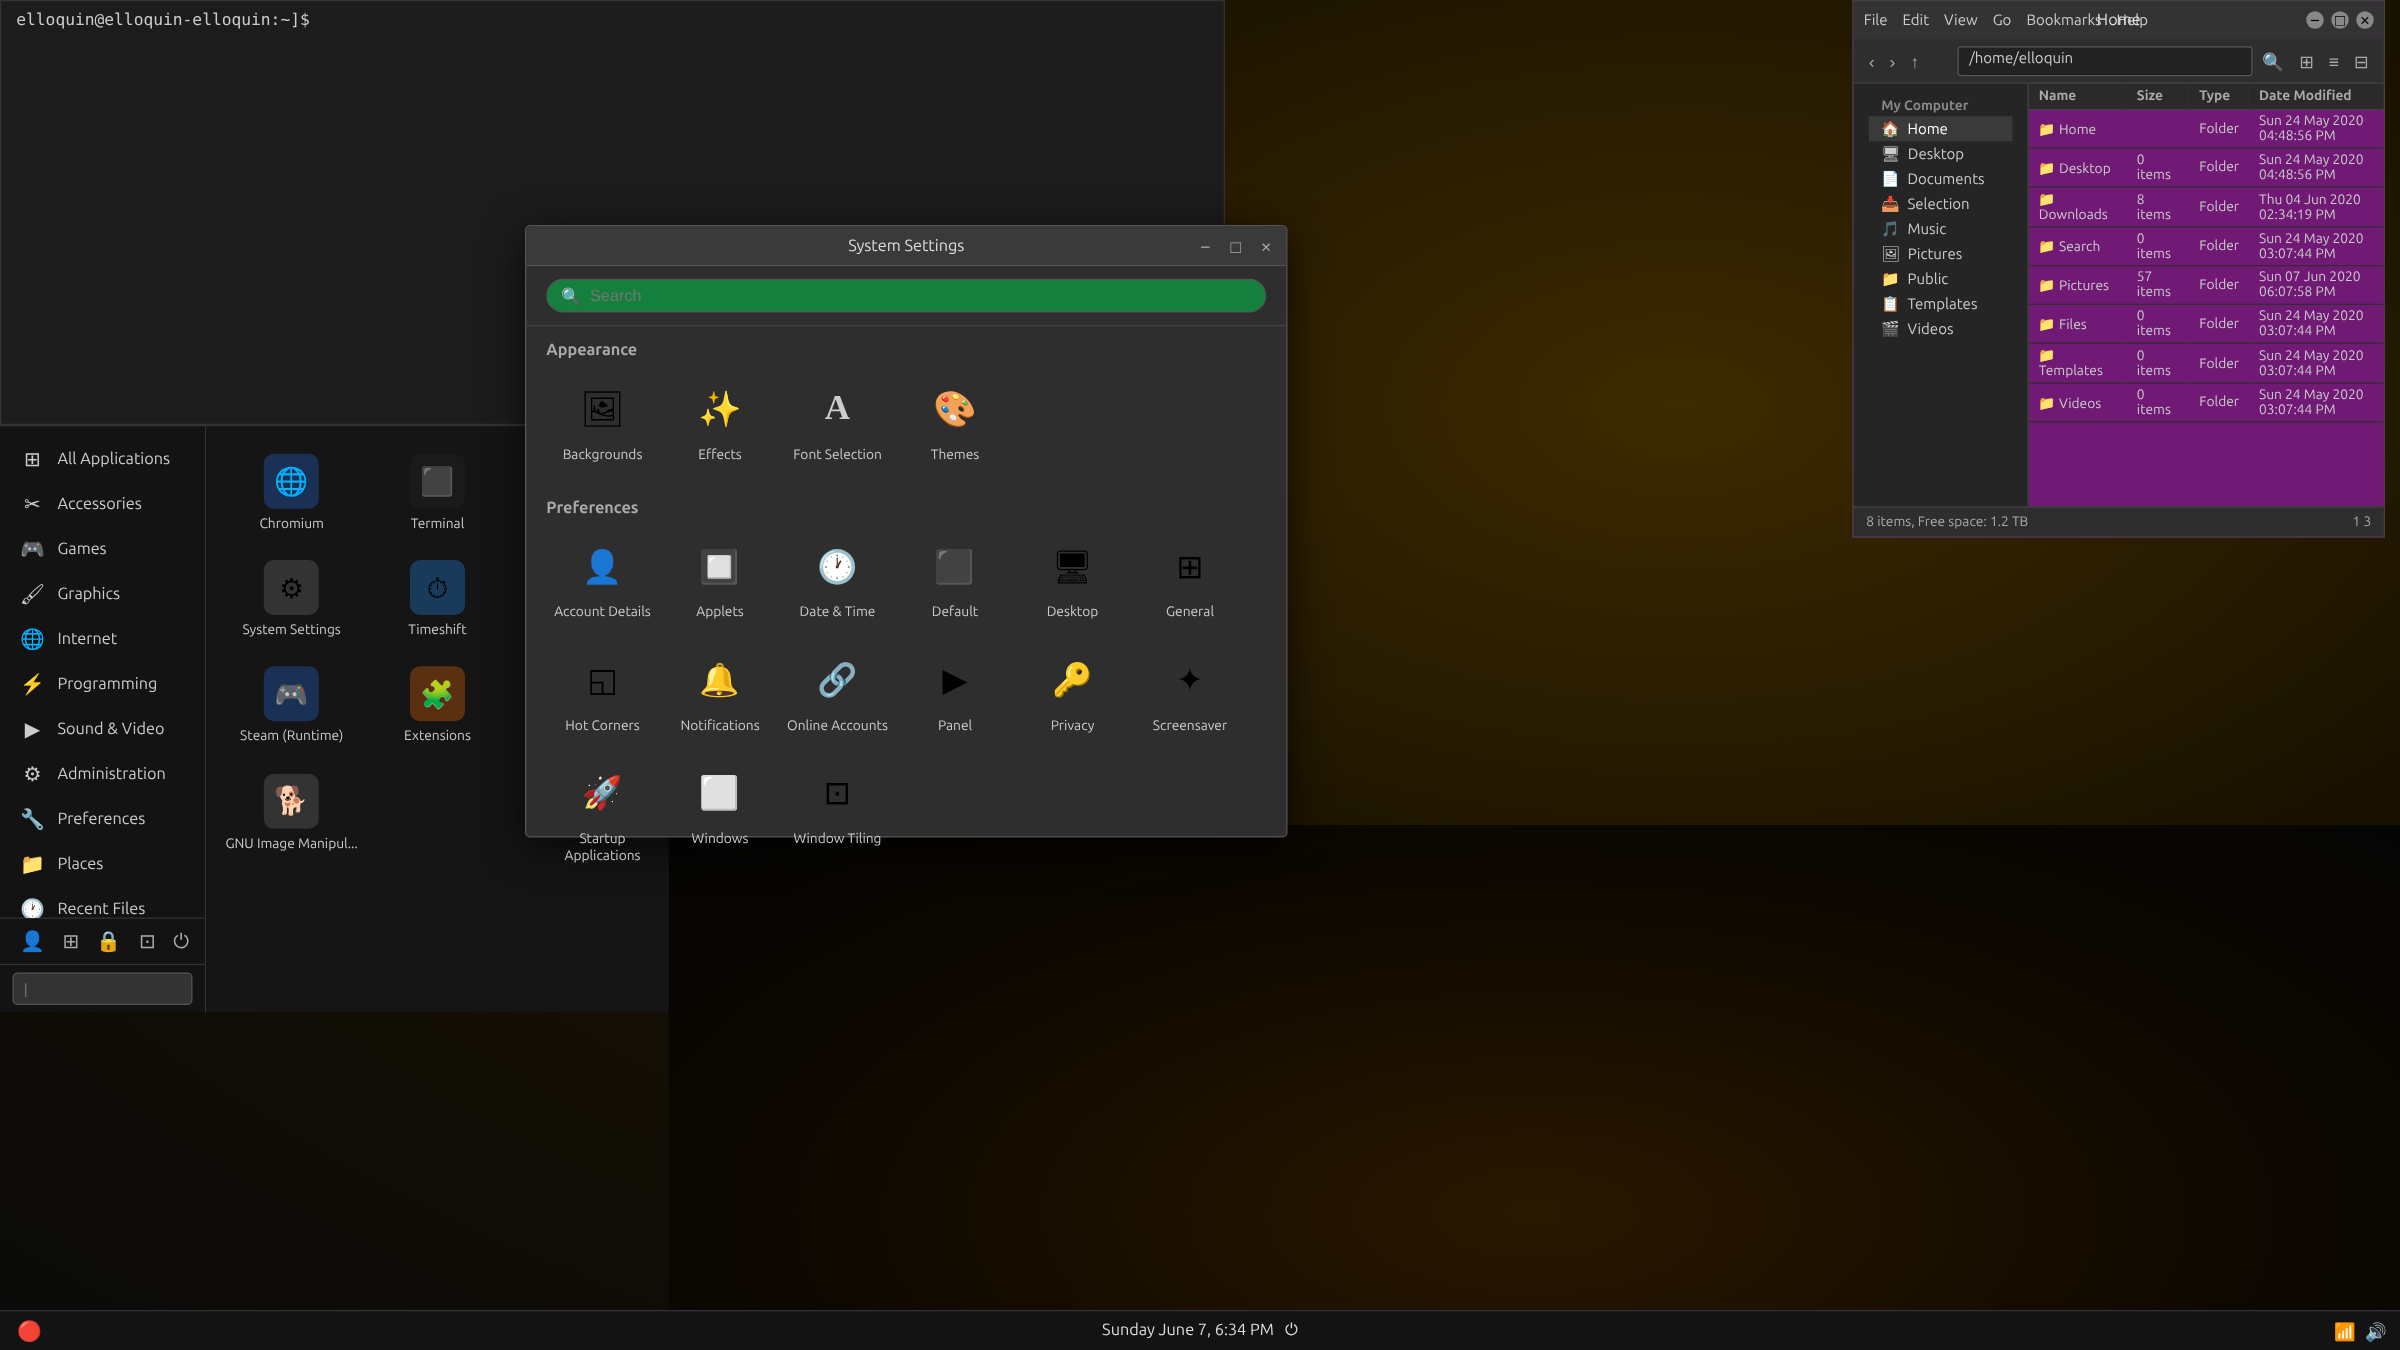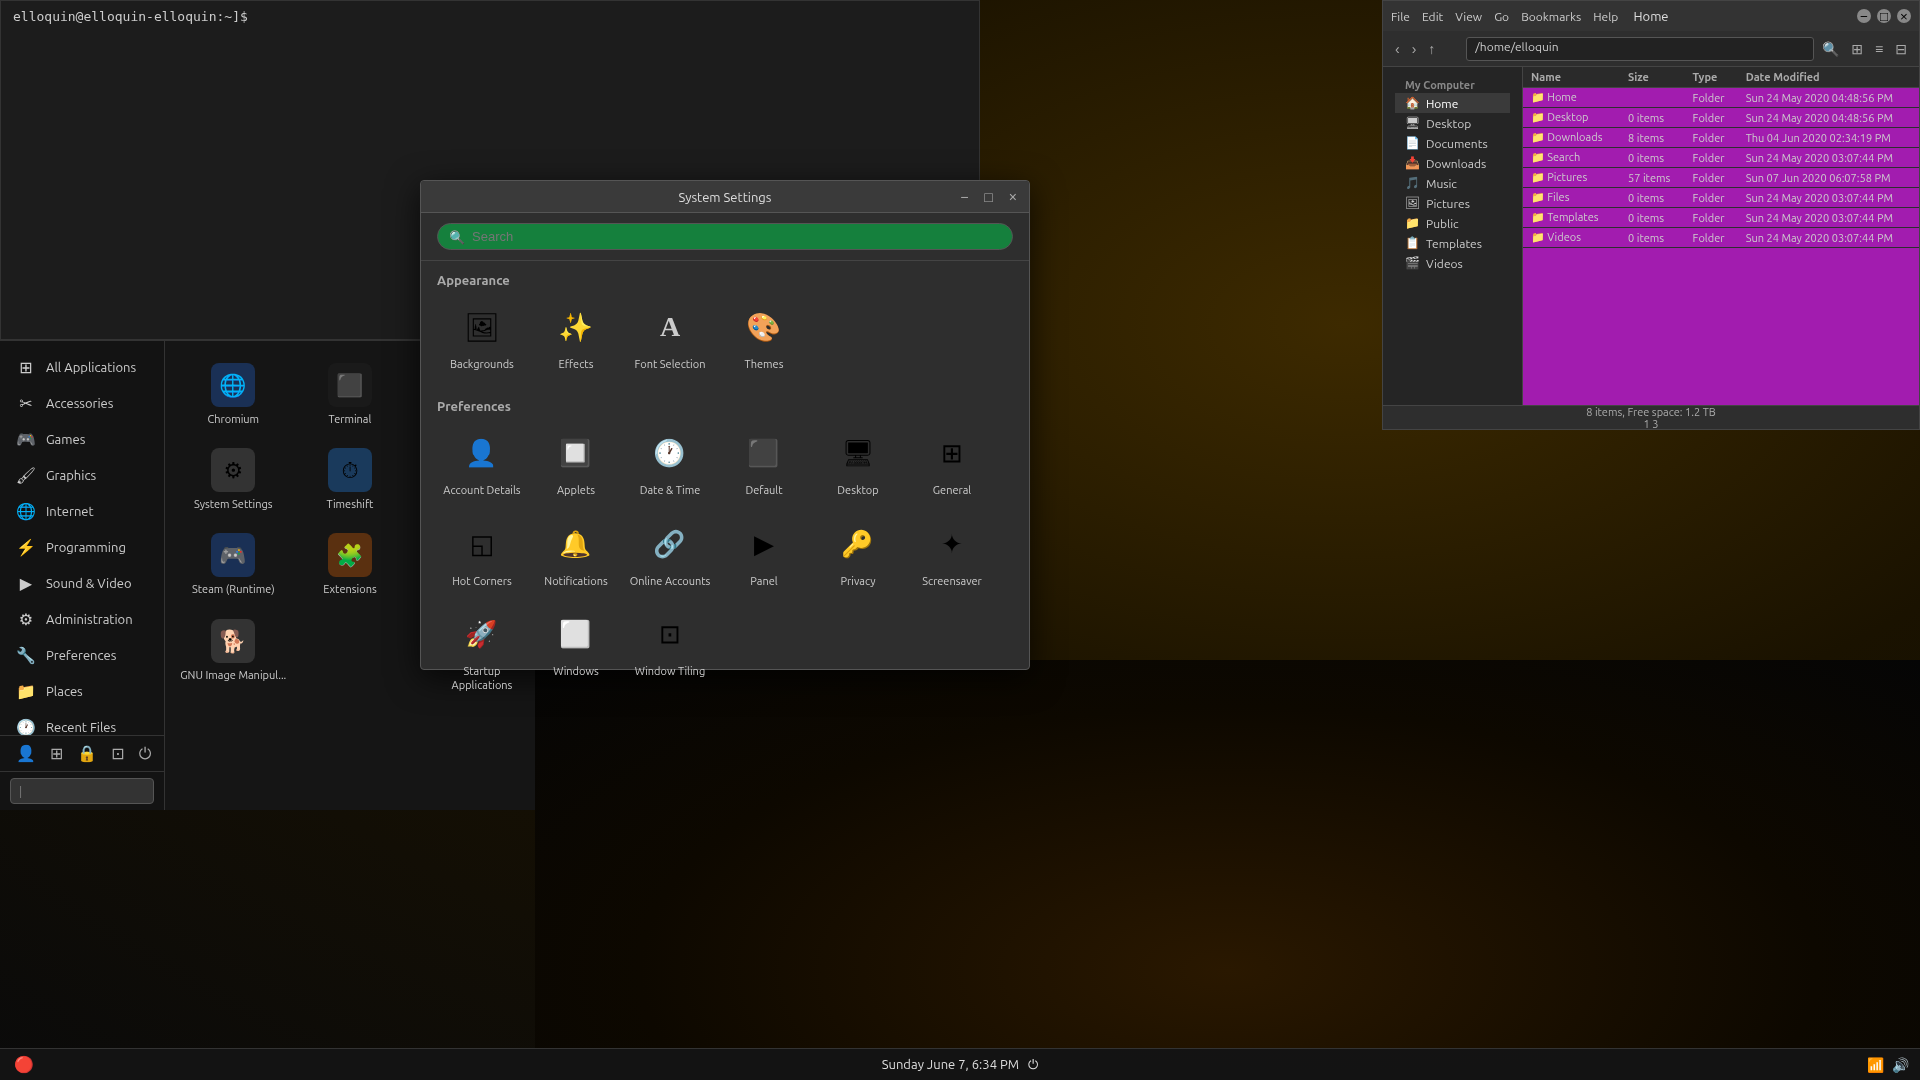--- a/index.html
+++ b/index.html
@@ -35,24 +35,24 @@
       padding: 8px 12px;
       color: #ccc;
       font-family: monospace;
       font-size: 13px;
     }
 
     
     .filemanager-window {
       position: absolute;
       top: 0;
-      right: 0;
-      width: 538px;
+      right: 12px;
+      width: 426px;
       height: 430px;
-      background: #a21caf;
+      background: #701a75;
       border: 1px solid #444;
       z-index: 2;
     }
     .window-titlebar {
       height: 30px;
       background: #333;
       display: flex;
       align-items: center;
       padding: 0 8px;
       justify-content: space-between;
@@ -182,21 +182,20 @@
     .fm-status {
       height: 24px;
       background: #2e2e2e;
       border-top: 1px solid #444;
       display: flex;
       align-items: center;
       padding: 0 10px;
       color: #aaa;
       font-size: 11px;
       justify-content: space-between;
-      flex-direction: column;
     }
 
     
     .app-menu {
       position: absolute;
       left: 0;
       top: 340px;
       width: 165px;
       height: 470px;
       background: rgba(20,20,20,0.97);
@@ -523,21 +522,21 @@
       <div class="fm-sidebar-item">
         <span class="icon">🖥</span>
         <span>Desktop</span>
       </div>
       <div class="fm-sidebar-item">
         <span class="icon">📄</span>
         <span>Documents</span>
       </div>
       <div class="fm-sidebar-item">
         <span class="icon">📥</span>
-        <span>Downloads</span>
+        <span>Selection</span>
       </div>
       <div class="fm-sidebar-item">
         <span class="icon">🎵</span>
         <span>Music</span>
       </div>
       <div class="fm-sidebar-item">
         <span class="icon">🖼</span>
         <span>Pictures</span>
       </div>
       <div class="fm-sidebar-item">

